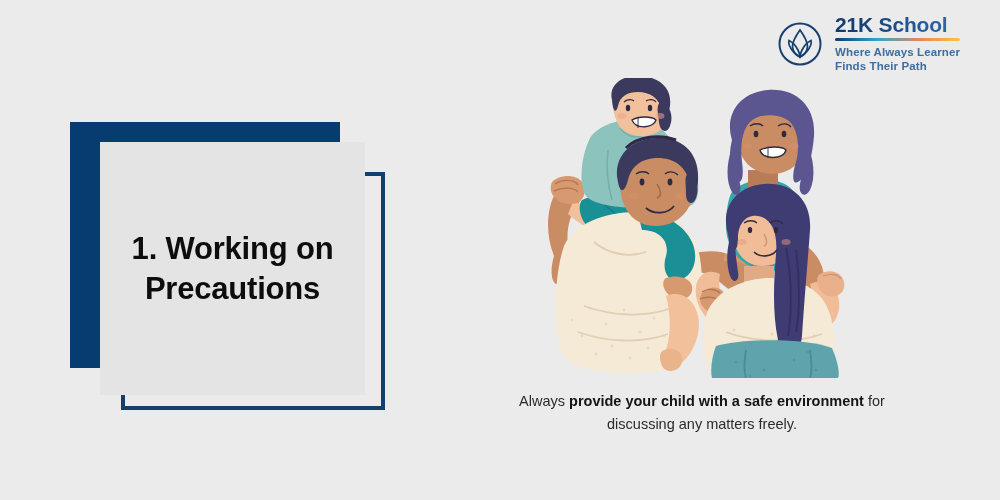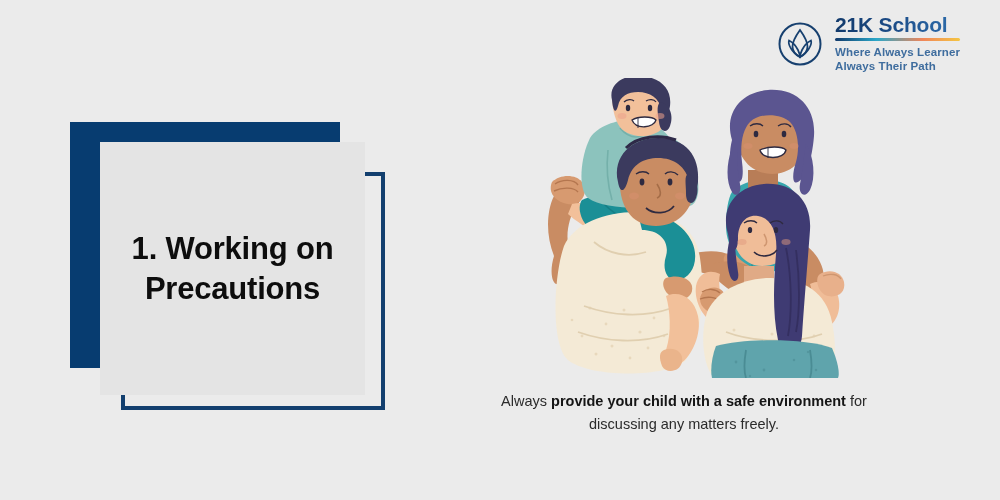--- a/index.html
+++ b/index.html
@@ -37,21 +37,21 @@
     font-size:31px;font-weight:bold;color:#0d0d0d;text-align:center;line-height:1.28;
     letter-spacing:-.2px;padding:0 16px;
   }
 
   
   .illus{position:absolute;left:520px;top:78px;width:345px;height:300px;}
   .illus svg{display:block;width:100%;height:100%;}
 
   
   .caption{
-    position:absolute;left:494px;top:390px;width:380px;
+    position:absolute;left:512px;top:390px;width:380px;
     text-align:center;font-size:14.5px;line-height:1.62;color:#2b2b2b;
   }
   .caption b{font-weight:bold;color:#151515;}
 </style>
 </head>
 <body>
 
 <div class="slide">
 
   <div class="logo-block">
@@ -61,21 +61,21 @@
         <path d="M23 9 C28 16 30.5 21 30.5 25.5 C30.5 30.5 27 34 23 36 C19 34 15.5 30.5 15.5 25.5 C15.5 21 18 16 23 9 Z" fill="none" stroke="#17406f" stroke-width="1.8"></path>
         <path d="M23 36 C19.5 34 16 31 14 27.5 C11.8 24 11.5 21 12 19.5 C15 21 19 25 21 29 C22.2 31.5 22.8 34 23 36 Z" fill="none" stroke="#17406f" stroke-width="1.7"></path>
         <path d="M23 36 C26.5 34 30 31 32 27.5 C34.2 24 34.5 21 34 19.5 C31 21 27 25 25 29 C23.8 31.5 23.2 34 23 36 Z" fill="none" stroke="#17406f" stroke-width="1.7"></path>
       </svg>
     </span>
     <span class="logo-text">
       <span class="logo-name">21K School</span>
       <span class="logo-rule"></span>
       <span class="logo-tag">
         <span>Where Always Learner</span><br>
-        <span>Always Their Path</span>
+        <span>Finds Their Path</span>
       </span>
     </span>
   </div>
 
   <div class="sq-solid"></div>
   <div class="sq-outline"></div>
   <div class="sq-grey">
     <div class="title">1. Working on Precautions</div>
   </div>
 

